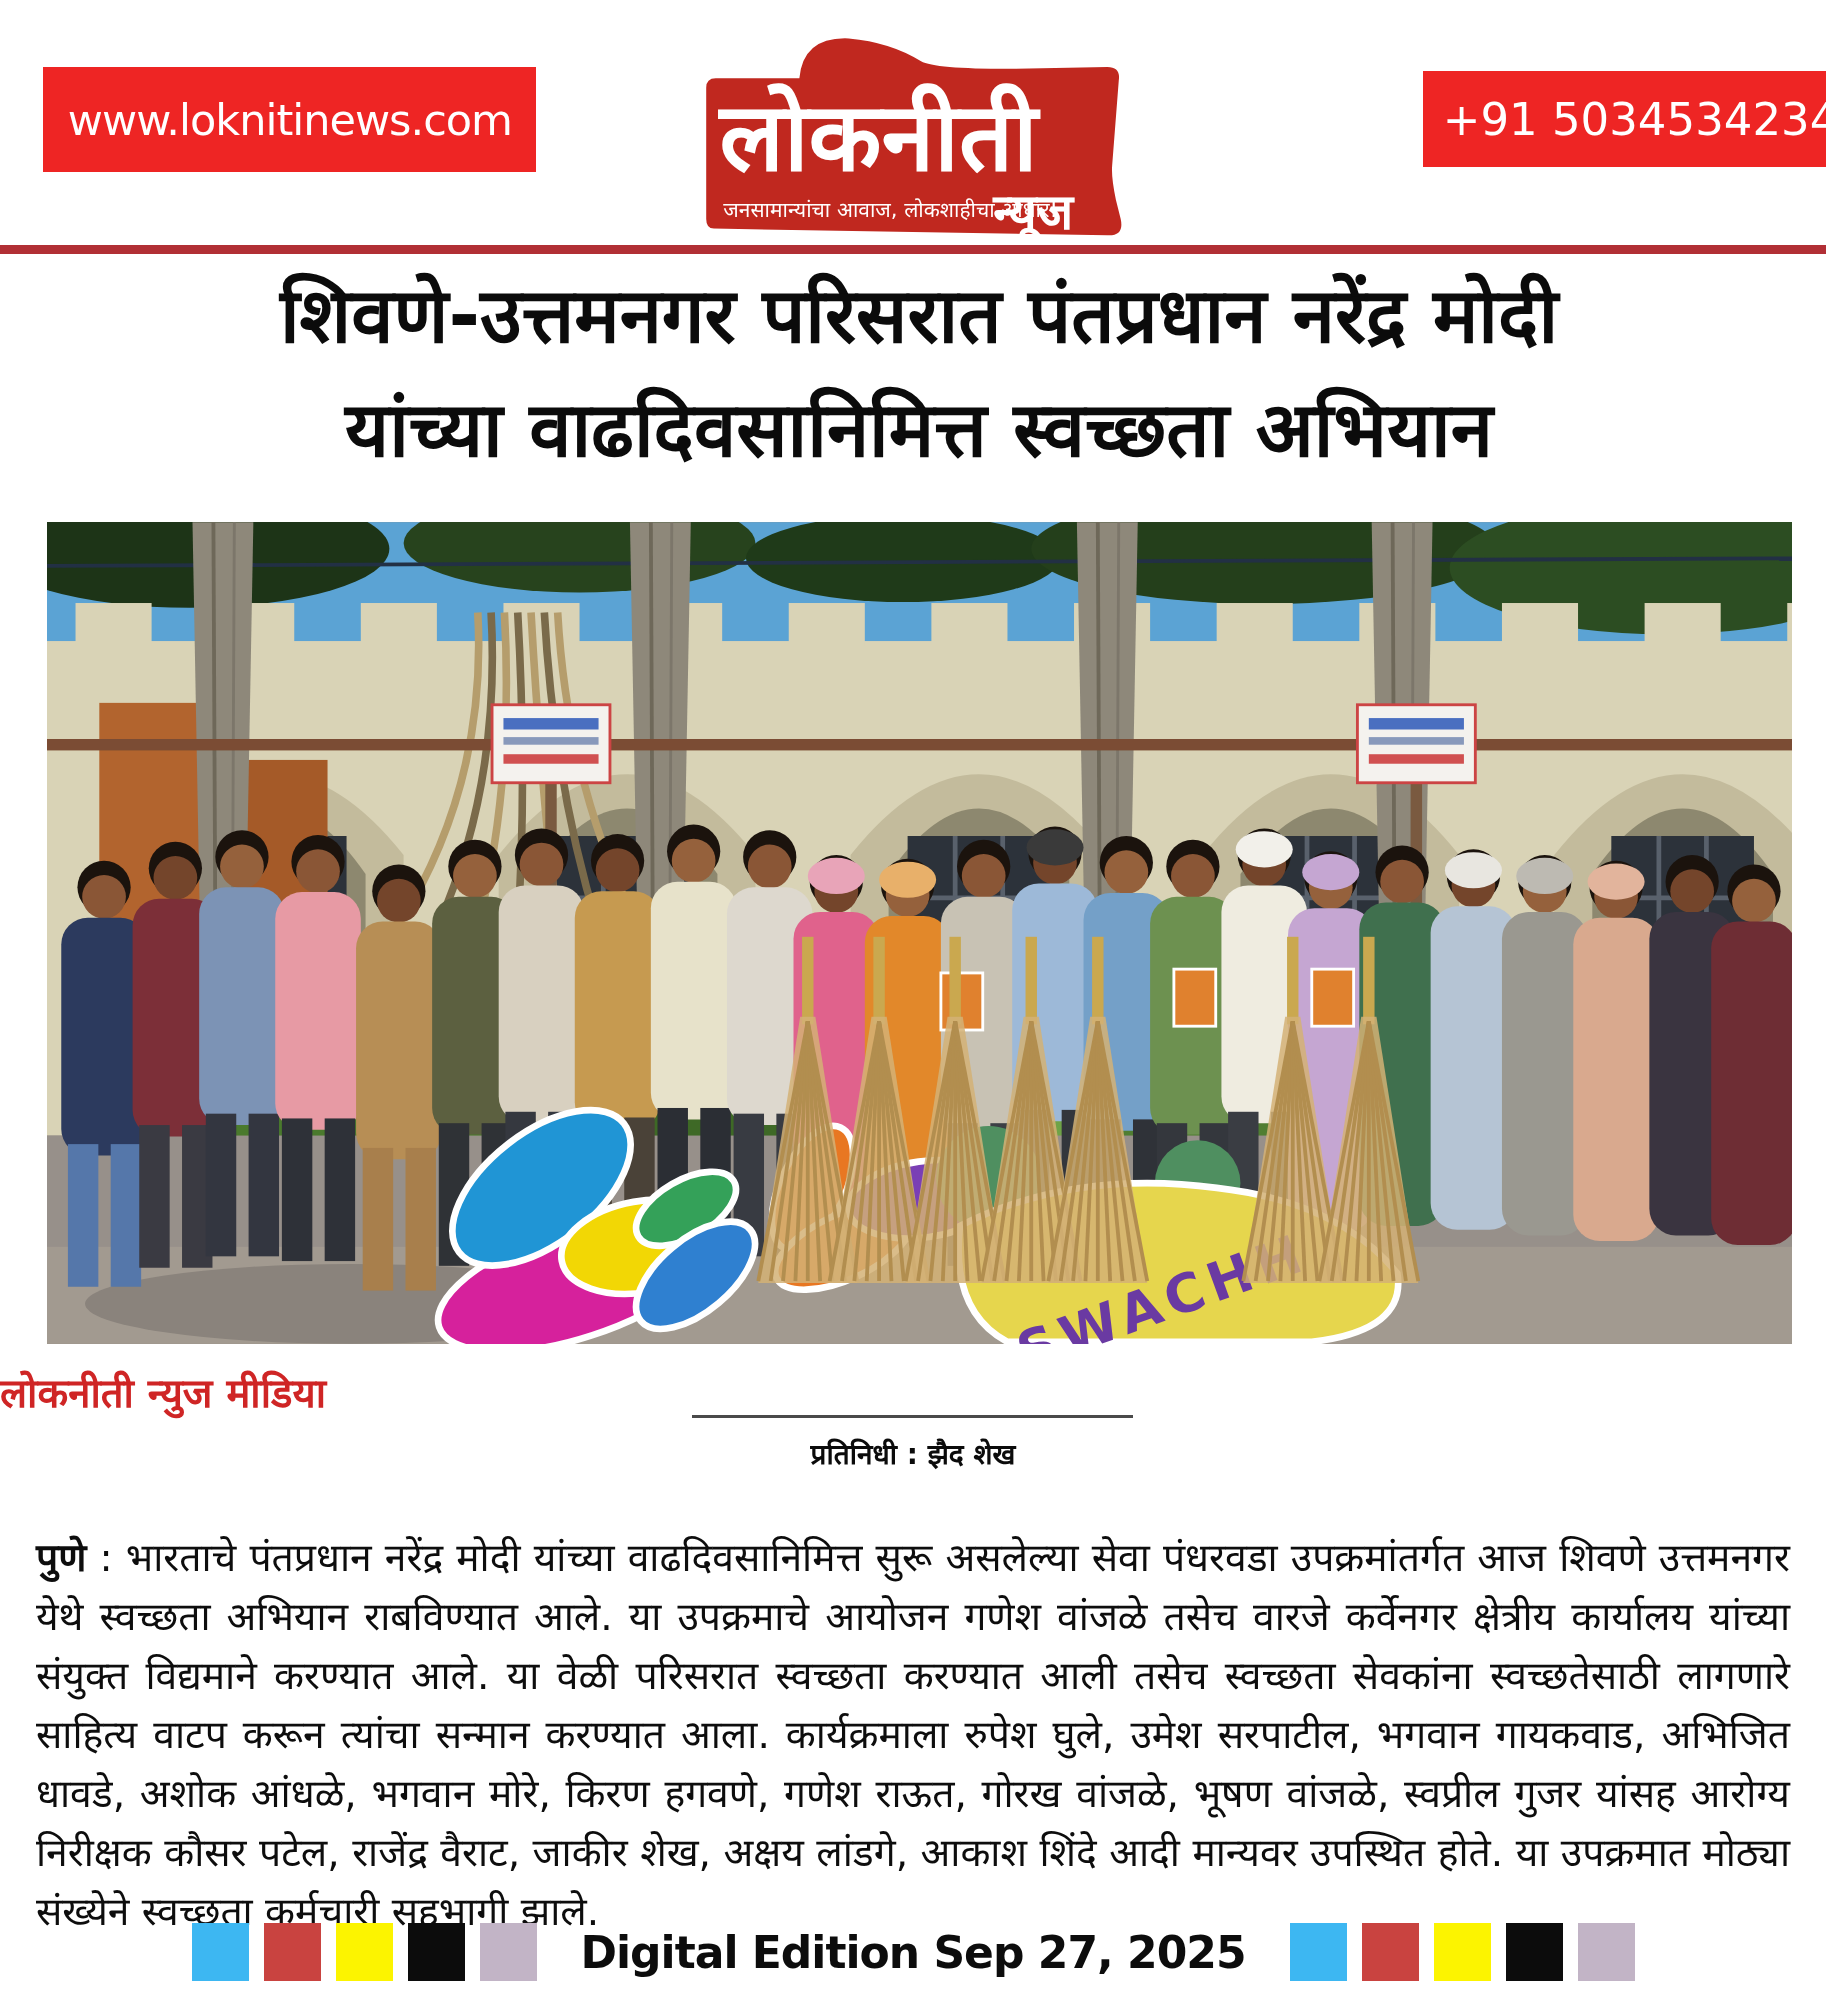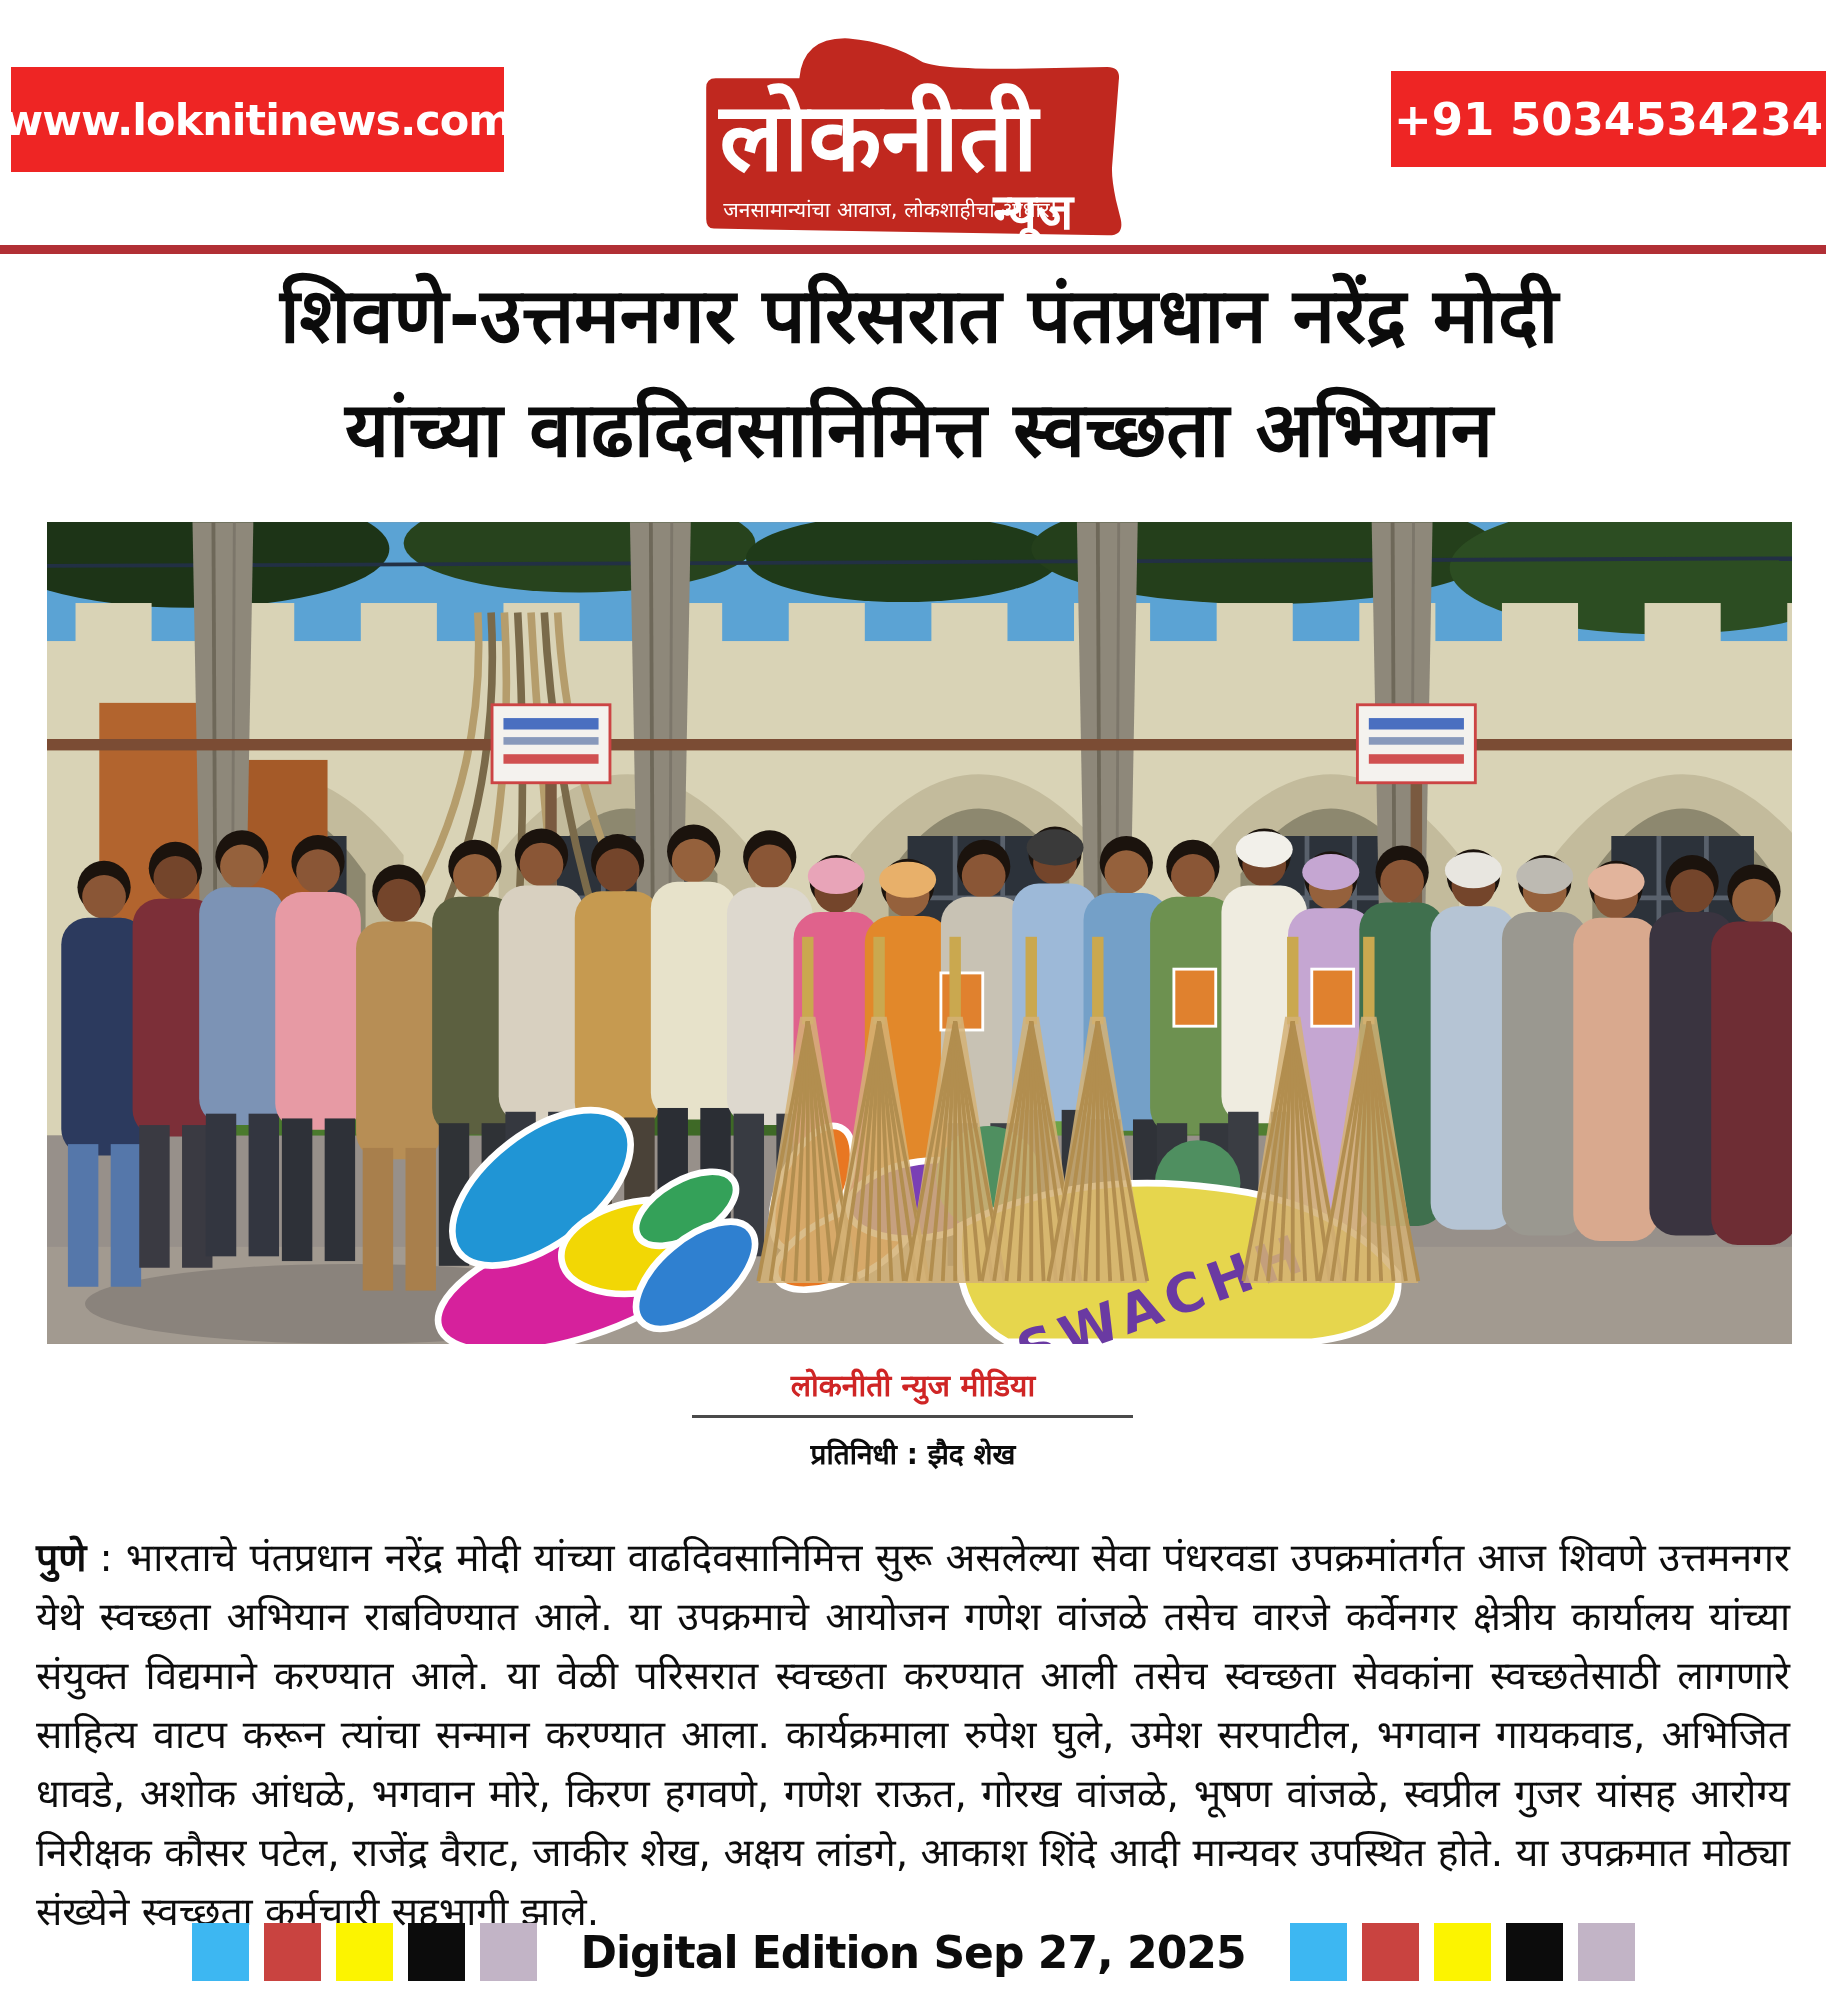--- a/index.html
+++ b/index.html
@@ -1,38 +1,38 @@
 <!DOCTYPE html>
 <html style="--accent: #ee2524; --rule: #b12f35; --caption-red: #cf2525;font-size:15px"><head>
 <meta charset="utf-8">
 <style>
   html,body{margin:0;padding:0;background:#ffffff;}
   body{width:1826px;height:2009px;position:relative;overflow:hidden;
        font-family:"DejaVu Sans","Liberation Sans",sans-serif;color:#0d0d0d;}
 
   
   .red-box{position:absolute;background:var(--accent,#ee2524);color:#fff;
-           display:flex;align-items:center;justify-content:center;font-weight:bold;}
+           display:flex;align-items:center;justify-content:center;font-weight:normal;margin-left:32px;}
   #url-box{left:11.4px;top:67px;width:493px;height:105px;font-size:43px;letter-spacing:-1px;}
   #phone-box{left:1391px;top:71px;width:435px;height:96px;font-size:45px;}
   #logo{position:absolute;left:691px;top:25px;width:443px;height:217px;}
   #top-rule{position:absolute;left:0;top:245px;width:1826px;height:8.6px;background:var(--rule,#b12f35);}
 
   
   #headline{position:absolute;top:259px;left:6px;width:1826px;text-align:center;
             font-weight:800;font-size:76px;line-height:114px;color:#0b0b0b;}
 
   
   #photo{position:absolute;left:47px;top:522px;width:1745px;height:822px;
          background:#97908a;overflow:hidden;}
   #photo svg{display:block;}
 
   
-  #caption{position:absolute;top:1364px;left:0;width:1826px;text-align:center;
-           color:var(--caption-red,#cf2525);font-weight:bold;font-size:30px;}
+  #caption{position:absolute;top:1364px;left:0;width:1826px;
+           color:var(--caption-red,#cf2525);font-weight:bold;font-size:40px;}
   #divider{position:absolute;top:1415px;left:692px;width:441px;height:2.9px;background:#4a4a4a;}
   #reporter{position:absolute;top:1434px;left:0;width:1826px;text-align:center;
             font-weight:bold;font-size:28px;color:#0b0b0b;}
 
   
   #article{position:absolute;top:1489px;left:36px;width:1754px;
            font-size:39px;line-height:59px;text-align:justify;color:#0d0d0d;}
   #article .lead{font-weight:bold;}
 
   

